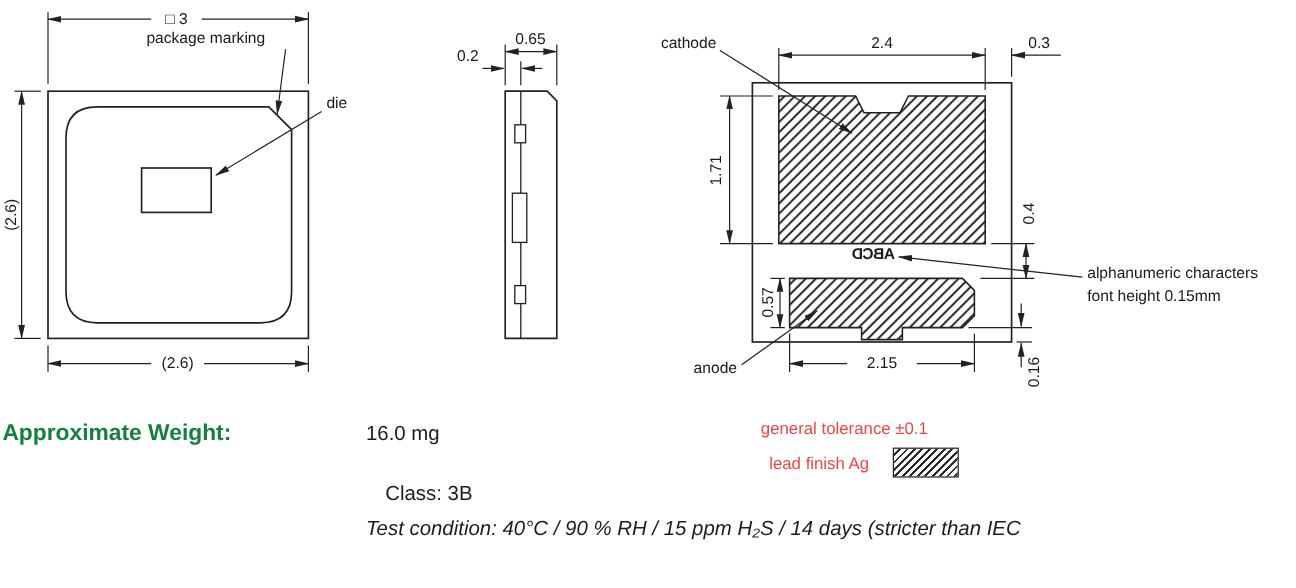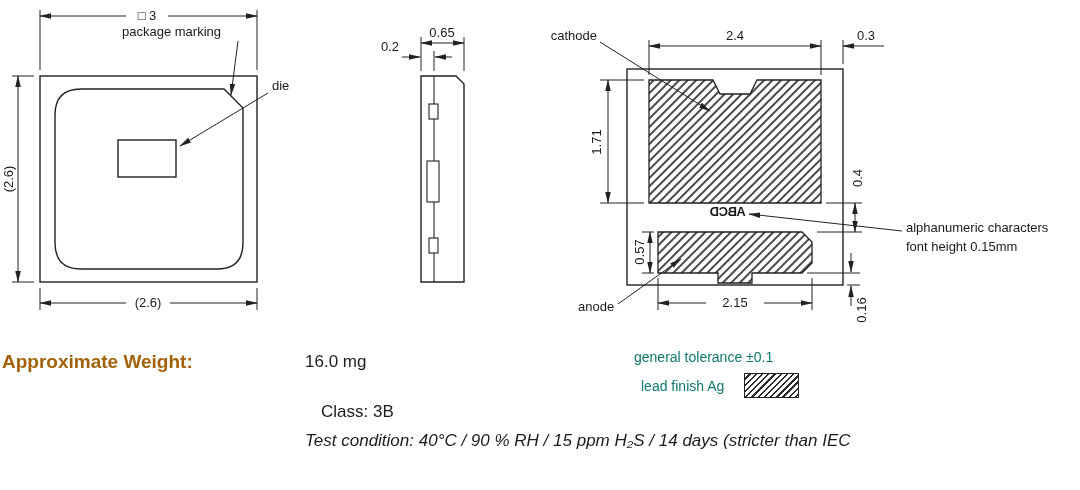--- a/index.html
+++ b/index.html
@@ -1,24 +1,24 @@
 <!DOCTYPE html>
 <html><head>
 <meta charset="utf-8">
 <style>
   * { margin:0; padding:0; box-sizing:border-box; }
   html,body { width:1080px; height:490px; background:#ffffff; overflow:hidden;
     font-family:"Liberation Sans","DejaVu Sans",sans-serif; color:#1c1c1c; }
   .stage { position:relative; width:1080px; height:490px; }
   svg { position:absolute; left:0; top:0; }
   svg text { font-family:"Liberation Sans","DejaVu Sans",sans-serif; font-size:13px; fill:#1a1a1a; stroke:none; }
-  .note { position:absolute; font-size:14px; color:#0f766e; white-space:nowrap; }
+  .note { position:absolute; font-size:14px; color:#ef4444; white-space:nowrap; }
   .swatch { position:absolute; border:1.6px solid #222;
     background:repeating-linear-gradient(135deg,#fff,#fff 2.8px,#2a2a2a 2.8px,#2a2a2a 4.4px); }
-  .spec-label { position:absolute; font-size:19px; font-weight:bold; color:#a16207; white-space:nowrap; }
+  .spec-label { position:absolute; font-size:19px; font-weight:bold; color:#15803d; white-space:nowrap; }
   .spec-value { position:absolute; font-size:17px; color:#1c1c1c; white-space:nowrap; }
 </style>
 </head>
 <body>
 
 <div class="stage">
 
 <svg width="1080" height="340" viewBox="0 0 1080 340">
   <defs>
     <marker id="ah" viewBox="0 0 12 8" refX="11.2" refY="4" markerWidth="12" markerHeight="8" markerUnits="userSpaceOnUse" orient="auto-start-reverse">

